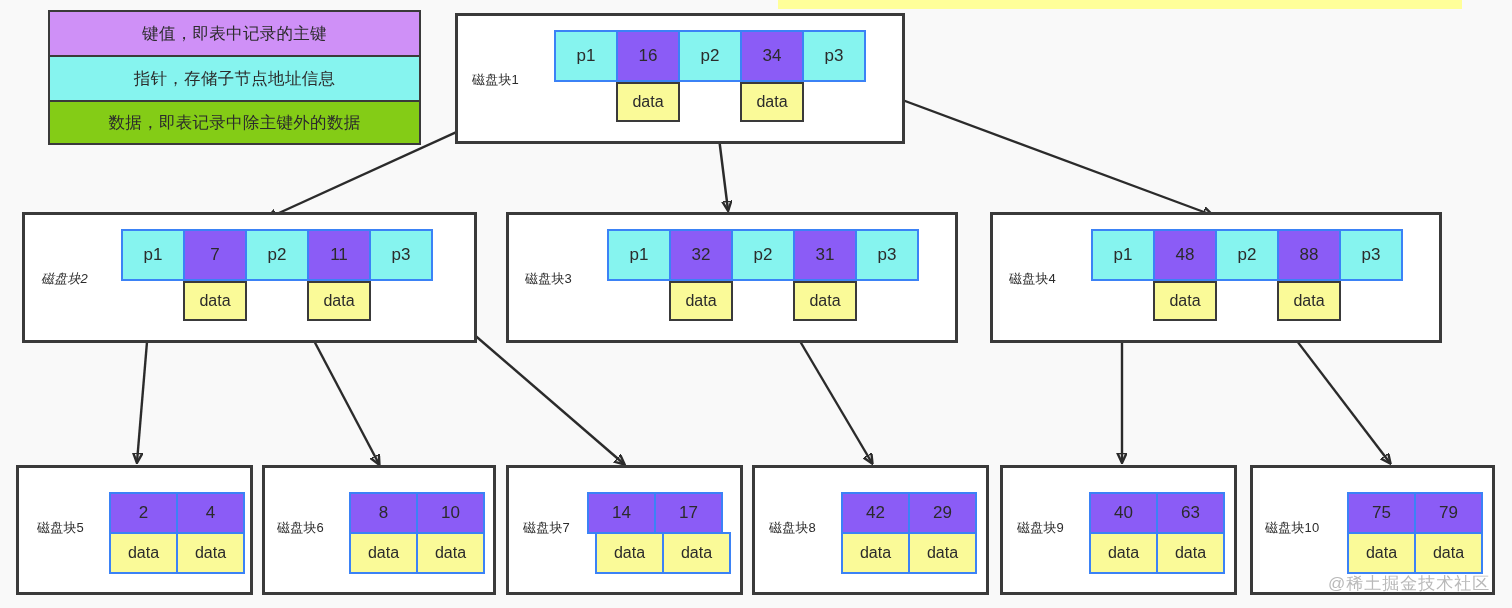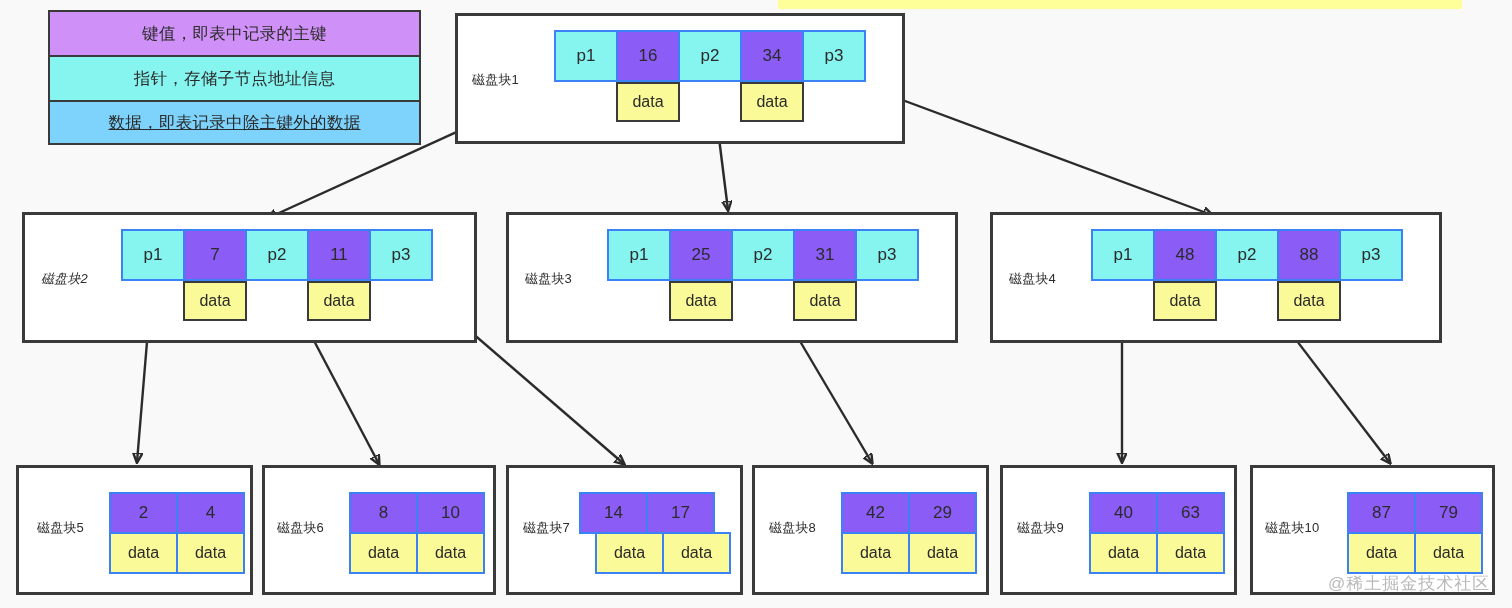--- a/index.html
+++ b/index.html
@@ -40,21 +40,21 @@
     display: flex;
     align-items: center;
     justify-content: center;
     font-size: 16.5px;
     color: #2b2b2b;
     letter-spacing: .3px;
   }
   .legend-row:last-child { border-bottom-width: 2px; }
   .legend-row.key    { background: #cf90f7; }
   .legend-row.ptr    { background: #86f4ef; }
-  .legend-row.datal  { background: #7dd3fc; text-decoration: underline; }
+  .legend-row.datal  { background: #84cc16; }
 
   
   .block {
     position: absolute;
     box-sizing: border-box;
     background: #ffffff;
     border: 3px solid #3a3a3a;
   }
   .block-label {
     position: absolute;
@@ -191,21 +191,21 @@
 
     <div class="dbox" style="left:158px; top:66px;">data</div>
     <div class="dbox" style="left:282px; top:66px;">data</div>
   </div>
 
   <div class="block inode" style="left:506px; top:212px; width:452px; height:131px;">
     <div class="block-label" style="left:16px; top:55px;">磁盘块3</div>
 
     <div class="cellrow" style="left:98px; top:14px;">
       <div class="cell ptr">p1</div>
-      <div class="cell key">25</div>
+      <div class="cell key">32</div>
       <div class="cell ptr">p2</div>
       <div class="cell key">31</div>
       <div class="cell ptr">p3</div>
     </div>
 
     <div class="dbox" style="left:160px; top:66px;">data</div>
     <div class="dbox" style="left:284px; top:66px;">data</div>
   </div>
 
   <div class="block inode" style="left:990px; top:212px; width:452px; height:131px;">
@@ -242,21 +242,21 @@
       <div class="cell key">10</div>
     </div>
     <div class="cellrow" style="left:84px; top:64px;">
       <div class="cell data">data</div>
       <div class="cell data">data</div>
     </div>
   </div>
 
   <div class="block leaf" style="left:506px; top:465px; width:237px; height:130px;">
     <div class="block-label" style="left:14px; top:51px;">磁盘块7</div>
-    <div class="cellrow" style="left:70px; top:24px;">
+    <div class="cellrow" style="left:78px; top:24px;">
       <div class="cell key">14</div>
       <div class="cell key">17</div>
     </div>
     <div class="cellrow" style="left:86px; top:64px;">
       <div class="cell data">data</div>
       <div class="cell data">data</div>
     </div>
   </div>
 
   <div class="block leaf" style="left:752px; top:465px; width:237px; height:130px;">
@@ -279,21 +279,21 @@
     </div>
     <div class="cellrow" style="left:86px; top:64px;">
       <div class="cell data">data</div>
       <div class="cell data">data</div>
     </div>
   </div>
 
   <div class="block leaf" style="left:1250px; top:465px; width:245px; height:130px;">
     <div class="block-label" style="left:12px; top:51px;">磁盘块10</div>
     <div class="cellrow" style="left:94px; top:24px;">
-      <div class="cell key">87</div>
+      <div class="cell key">75</div>
       <div class="cell key">79</div>
     </div>
     <div class="cellrow" style="left:94px; top:64px;">
       <div class="cell data">data</div>
       <div class="cell data">data</div>
     </div>
   </div>
 
   <div class="watermark" style="left:1328px; top:572px;">@稀土掘金技术社区</div>
 

